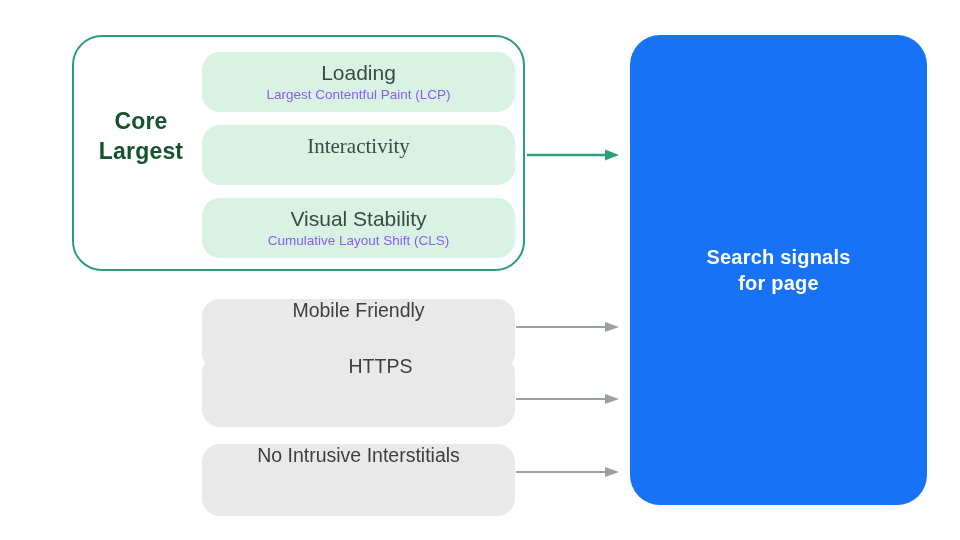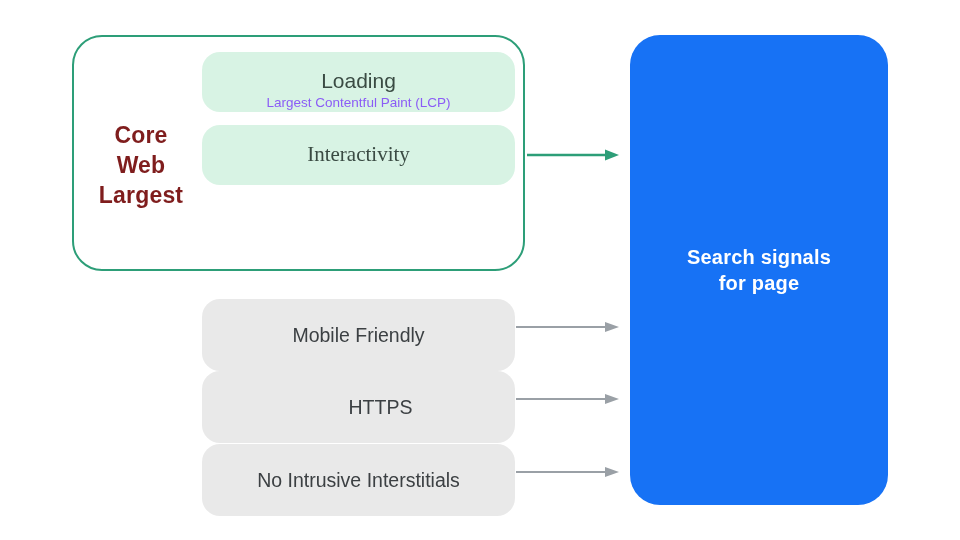--- a/index.html
+++ b/index.html
@@ -23,78 +23,77 @@
     width: 453px;
     height: 236px;
     border: 2.5px solid #2d9e78;
     border-radius: 30px;
     background: #ffffff;
     box-sizing: border-box;
   }
   .cwv-label {
     position: absolute;
     left: 76px;
-    top: 120px;
+    top: 106px;
     width: 130px;
     text-align: center;
-    color: #7f1d1d;
+    color: #14532d;
     font-size: 23px;
     font-weight: 700;
     line-height: 30px;
     letter-spacing: 0.2px;
   }
   .cwv-label span { display: block; }
   .pill {
     position: absolute;
     left: 202px;
     width: 313px;
     border-radius: 18px;
     box-sizing: border-box;
     text-align: center;
   }
   .pill.green {
     background: #d8f3e4;
     height: 60px;
-    padding-top: 16px;
+    padding-top: 8px;
   }
   .pill-title {
     color: #3a4b43;
     font-size: 21px;
     font-weight: 500;
     line-height: 26px;
   }
   .pill-sub {
     color: #8b5cf6;
     font-size: 13.5px;
     font-weight: 400;
     line-height: 17px;
   }
   .pill.gray {
     background: #e9e9e9;
     height: 72px;
     display: flex;
-    align-items: center;
     justify-content: center;
   }
   .pill.gray .gray-label {
     color: #3c4043;
     font-size: 19.5px;
     font-weight: 400;
   }
   
   .arrow {
     position: absolute;
     display: block;
   }
   
   .result-box {
     position: absolute;
     left: 630px;
     top: 35px;
-    width: 258px;
+    width: 297px;
     height: 470px;
     background: #1772f5;
     border-radius: 30px;
     display: flex;
     align-items: center;
     justify-content: center;
   }
   .result-text {
     color: #ffffff;
     font-size: 20px;
@@ -107,44 +106,47 @@
 </style>
 </head>
 <body>
 
 <div class="canvas">
 
   <div class="cwv-box"></div>
 
   <div class="cwv-label">
     <span>Core</span>
-    <span>Web</span>
     <span>Largest</span>
   </div>
 
   <div class="pill green" style="top:52px;">
     <div class="pill-title">Loading</div>
     <div class="pill-sub">Largest Contentful Paint (LCP)</div>
   </div>
 
   <div class="pill green" style="top:125px;font-family:Liberation Serif, serif;">
     <div class="pill-title">Interactivity</div>
   </div>
 
+  <div class="pill green" style="top:198px;">
+    <div class="pill-title">Visual Stability</div>
+    <div class="pill-sub">Cumulative Layout Shift (CLS)</div>
+  </div>
 
   <svg class="arrow" style="left:527px; top:145px;" width="95" height="20" viewBox="0 0 95 20">
     <line x1="0" y1="10" x2="79" y2="10" stroke="#2d9e78" stroke-width="2.5"></line>
     <polygon points="78,4.5 92,10 78,15.5" fill="#2d9e78"></polygon>
   </svg>
 
   <div class="pill gray" style="top:299px;">
     <span class="gray-label">Mobile Friendly</span>
   </div>
 
-  <div class="pill gray" style="top:371px;padding-left:44px;">
+  <div class="pill gray" style="top:355px;padding-left:44px;">
     <span class="gray-label">HTTPS</span>
   </div>
 
   <div class="pill gray" style="top:444px;">
     <span class="gray-label">No Intrusive Interstitials</span>
   </div>
 
   <svg class="arrow" style="left:516px; top:317px;" width="106" height="20" viewBox="0 0 106 20">
     <line x1="0" y1="10" x2="90" y2="10" stroke="#9aa0a6" stroke-width="2"></line>
     <polygon points="89,5 103,10 89,15" fill="#9aa0a6"></polygon>

